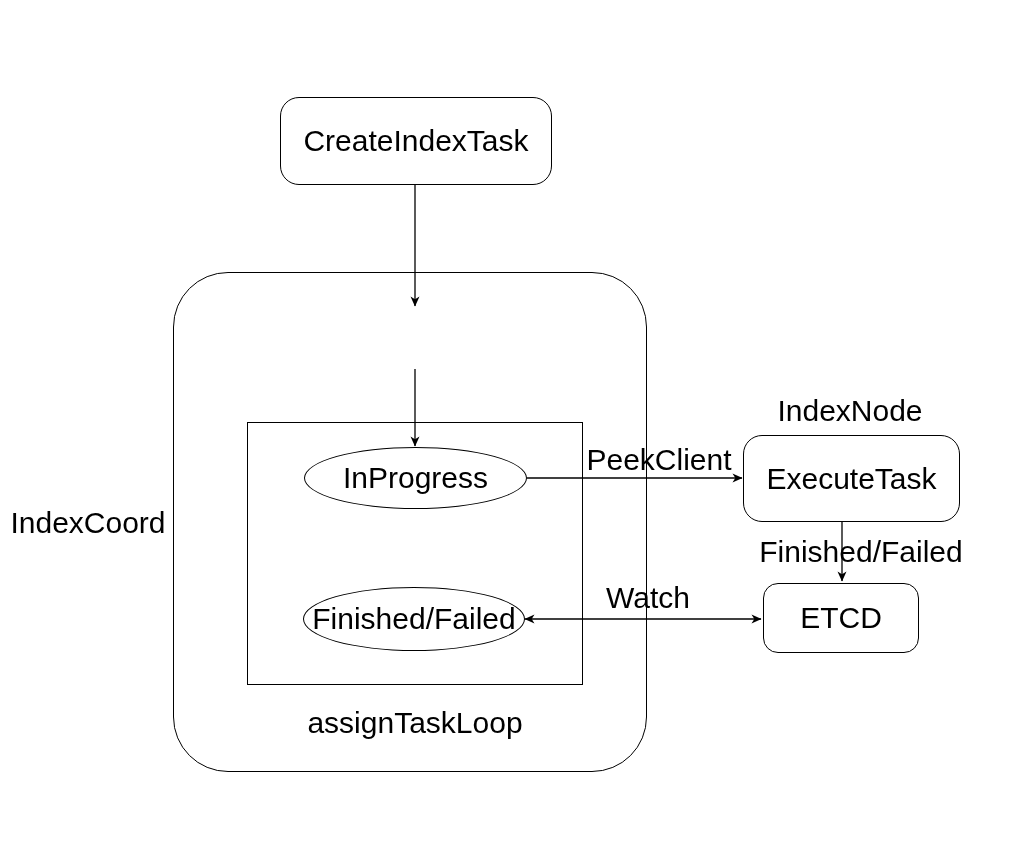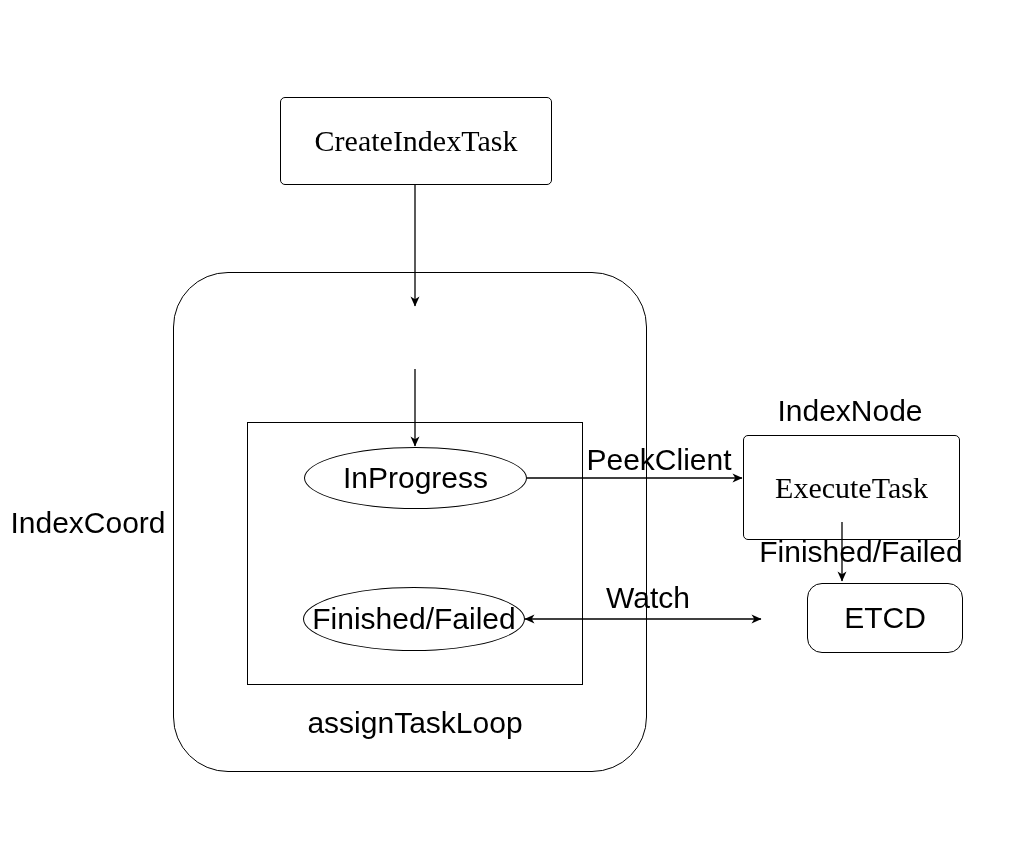--- a/index.html
+++ b/index.html
@@ -23,21 +23,21 @@
   }
   .node {
     border: 1.5px solid #000000;
     background: #ffffff;
   }
   .container {
     border: 1.5px solid #000000;
     background: transparent;
   }
   .rounded-lg { border-radius: 55px; }
-  .rounded { border-radius: 5px; font-family: Liberation Serif, serif; }
+  .rounded { border-radius: 19px; }
   .rounded-sm { border-radius: 15px; }
   .ellipse { border-radius: 50%; }
   .lbl { background: transparent; }
   .edges {
     position: absolute;
     left: 0; top: 0;
     width: 1014px; height: 848px;
     pointer-events: none;
   }
 </style>
@@ -50,23 +50,23 @@
 
   <div class="container" style="left:247px; top:422px; width:336px; height:263px;"></div>
 
   <div class="node rounded" style="left:280px; top:97px; width:272px; height:88px;">CreateIndexTask</div>
 
 
   <div class="node ellipse" style="left:304px; top:447px; width:223px; height:62px;">InProgress</div>
 
   <div class="node ellipse" style="left:303px; top:587px; width:222px; height:64px;">Finished/Failed</div>
 
-  <div class="node rounded" style="left:743px; top:435px; width:217px; height:105px;">ExecuteTask</div>
+  <div class="node rounded" style="left:743px; top:435px; width:217px; height:87px;">ExecuteTask</div>
 
-  <div class="node rounded-sm" style="left:807px; top:583px; width:156px; height:70px;">ETCD</div>
+  <div class="node rounded-sm" style="left:763px; top:583px; width:156px; height:70px;">ETCD</div>
 
   <svg class="edges">
     <defs>
       <marker id="arrowhead" viewBox="0 0 12 12" refX="10.5" refY="6" markerWidth="12" markerHeight="12" markerUnits="userSpaceOnUse" orient="auto-start-reverse">
         <path d="M1,1.5 L11,6 L1,10.5 L3.8,6 Z" fill="#000000"></path>
       </marker>
     </defs>
     <line x1="415" y1="185" x2="415" y2="306" stroke="#000000" stroke-width="1.3" marker-end="url(#arrowhead)"></line>
     <line x1="415" y1="369" x2="415" y2="446" stroke="#000000" stroke-width="1.3" marker-end="url(#arrowhead)"></line>
     <line x1="527" y1="478" x2="742" y2="478" stroke="#000000" stroke-width="1.3" marker-end="url(#arrowhead)"></line>

